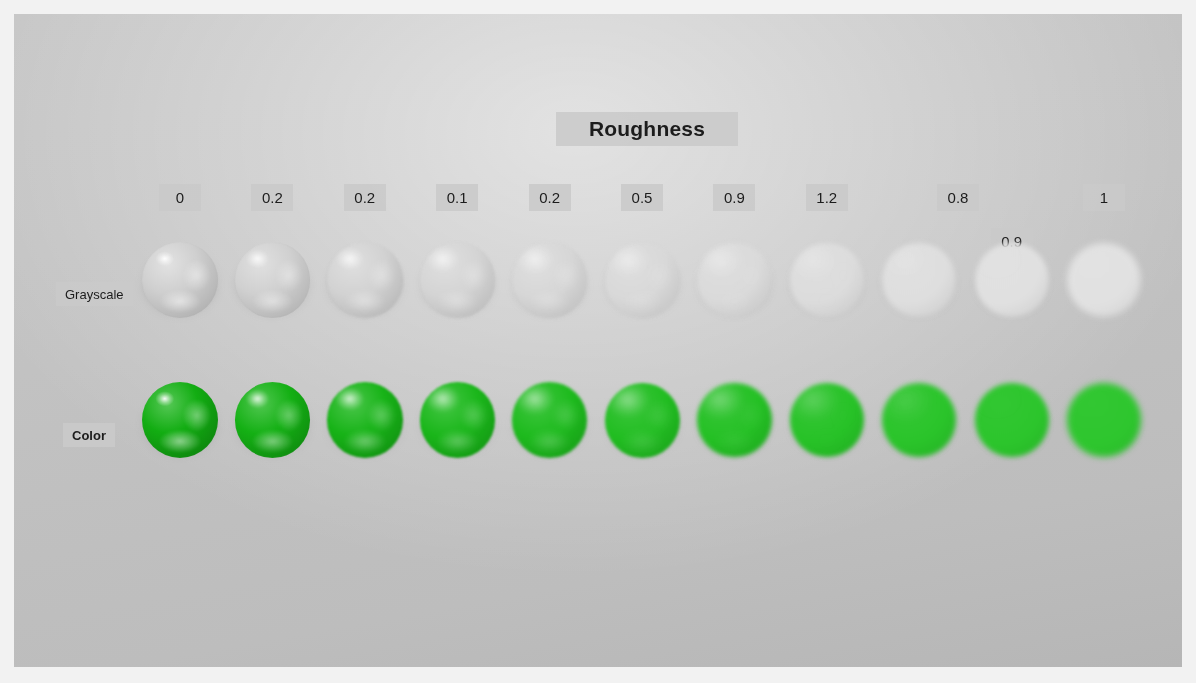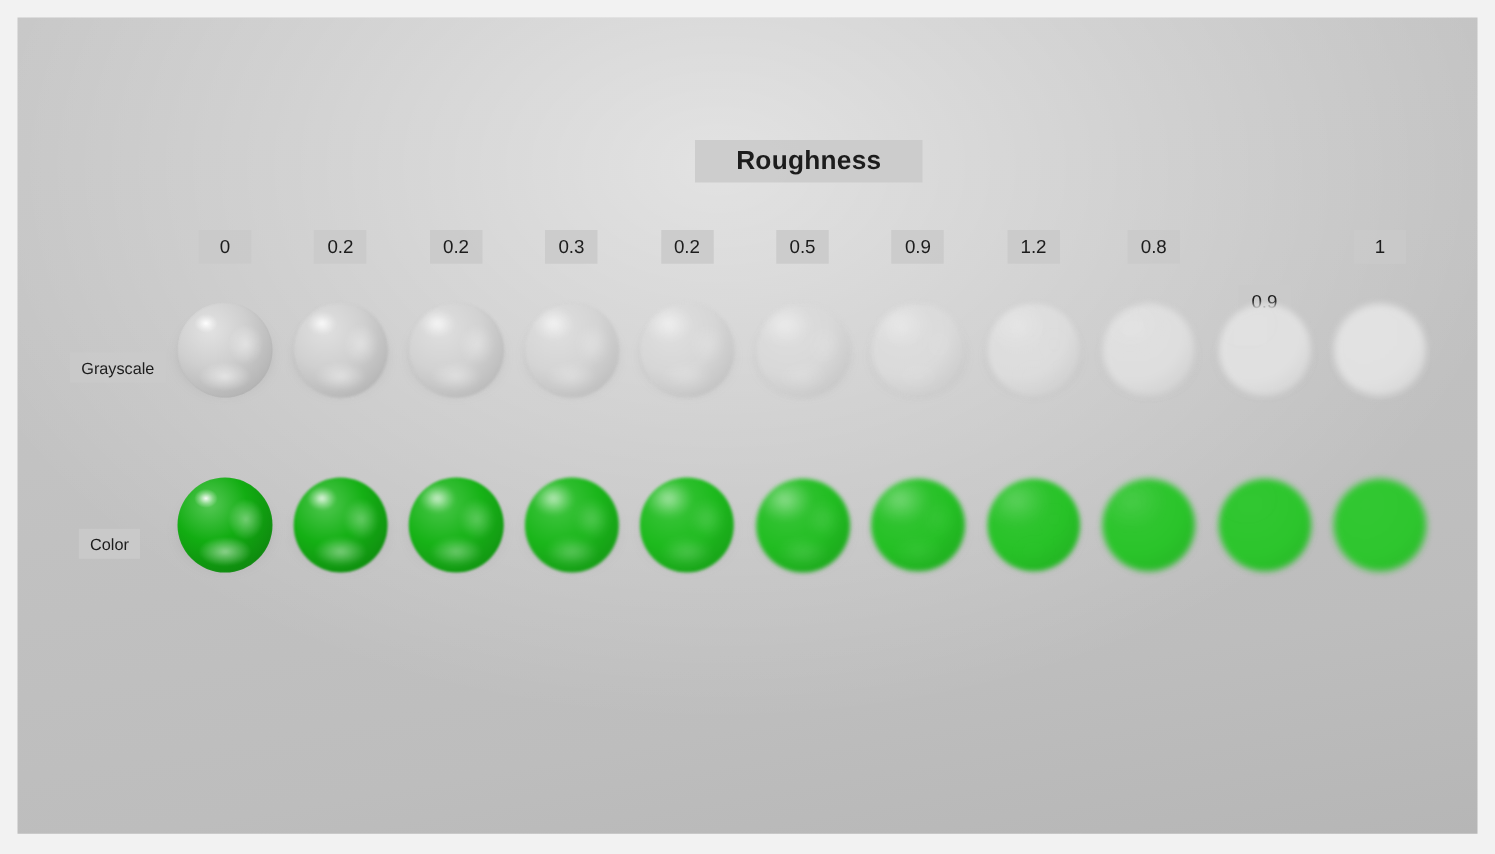--- a/index.html
+++ b/index.html
@@ -61,21 +61,21 @@
     font-size: 15px;
     font-weight: normal;
   }
 
   .row-label {
     height: 24px;
     font-size: 13px;
     padding: 0 9px;
   }
   #row-label-grayscale { left: 42px; top: 268px; }
-  #row-label-color     { left: 49px; top: 409px; }
+  #row-label-color     { left: 49px; top: 409px; font-weight: bold; }
 
   
   .sphere {
     position: absolute;
     border-radius: 50%;
   }
   .sphere > span {
     position: absolute;
     inset: 0;
     border-radius: 50%;
@@ -97,26 +97,26 @@
 
 <div id="app">
   <div id="canvas">
 
     <div class="chip" id="title-chip">Roughness</div>
 
     <div id="column-labels">
         <div class="chip col-label" style="left: 145px; width: 42px;">0</div>
         <div class="chip col-label" style="left: 237.4px; width: 42px;">0.2</div>
         <div class="chip col-label" style="left: 329.8px; width: 42px;">0.2</div>
-        <div class="chip col-label" style="left: 422.2px; width: 42px;">0.3</div>
+        <div class="chip col-label" style="left: 422.2px; width: 42px;">0.1</div>
         <div class="chip col-label" style="left: 514.6px; width: 42px;">0.2</div>
         <div class="chip col-label" style="left: 607px; width: 42px;">0.5</div>
         <div class="chip col-label" style="left: 699.4px; width: 42px;">0.9</div>
         <div class="chip col-label" style="left: 791.8px; width: 42px;">1.2</div>
-        <div class="chip col-label" style="left: 888px; width: 42px;">0.8</div>
+        <div class="chip col-label" style="left: 923px; width: 42px;">0.8</div>
         <div class="chip col-label" style="left: 976.6px; width: 42px; margin-top: 44px;">0.9</div>
         <div class="chip col-label" style="left: 1069px; width: 42px;">1</div>
       </div>
 
     <div class="chip row-label" id="row-label-grayscale">Grayscale</div>
     <div class="chip row-label" id="row-label-color">Color</div>
 
     <div id="sphere-grid">
         <div class="contact" style="left: 131.04px; top: 242.44px; width: 69.92px; height: 57px; background: rgba(120, 120, 120, 0.34);"></div>
         <div class="sphere" style="left: 128px; top: 228px; width: 76px; height: 76px;">

